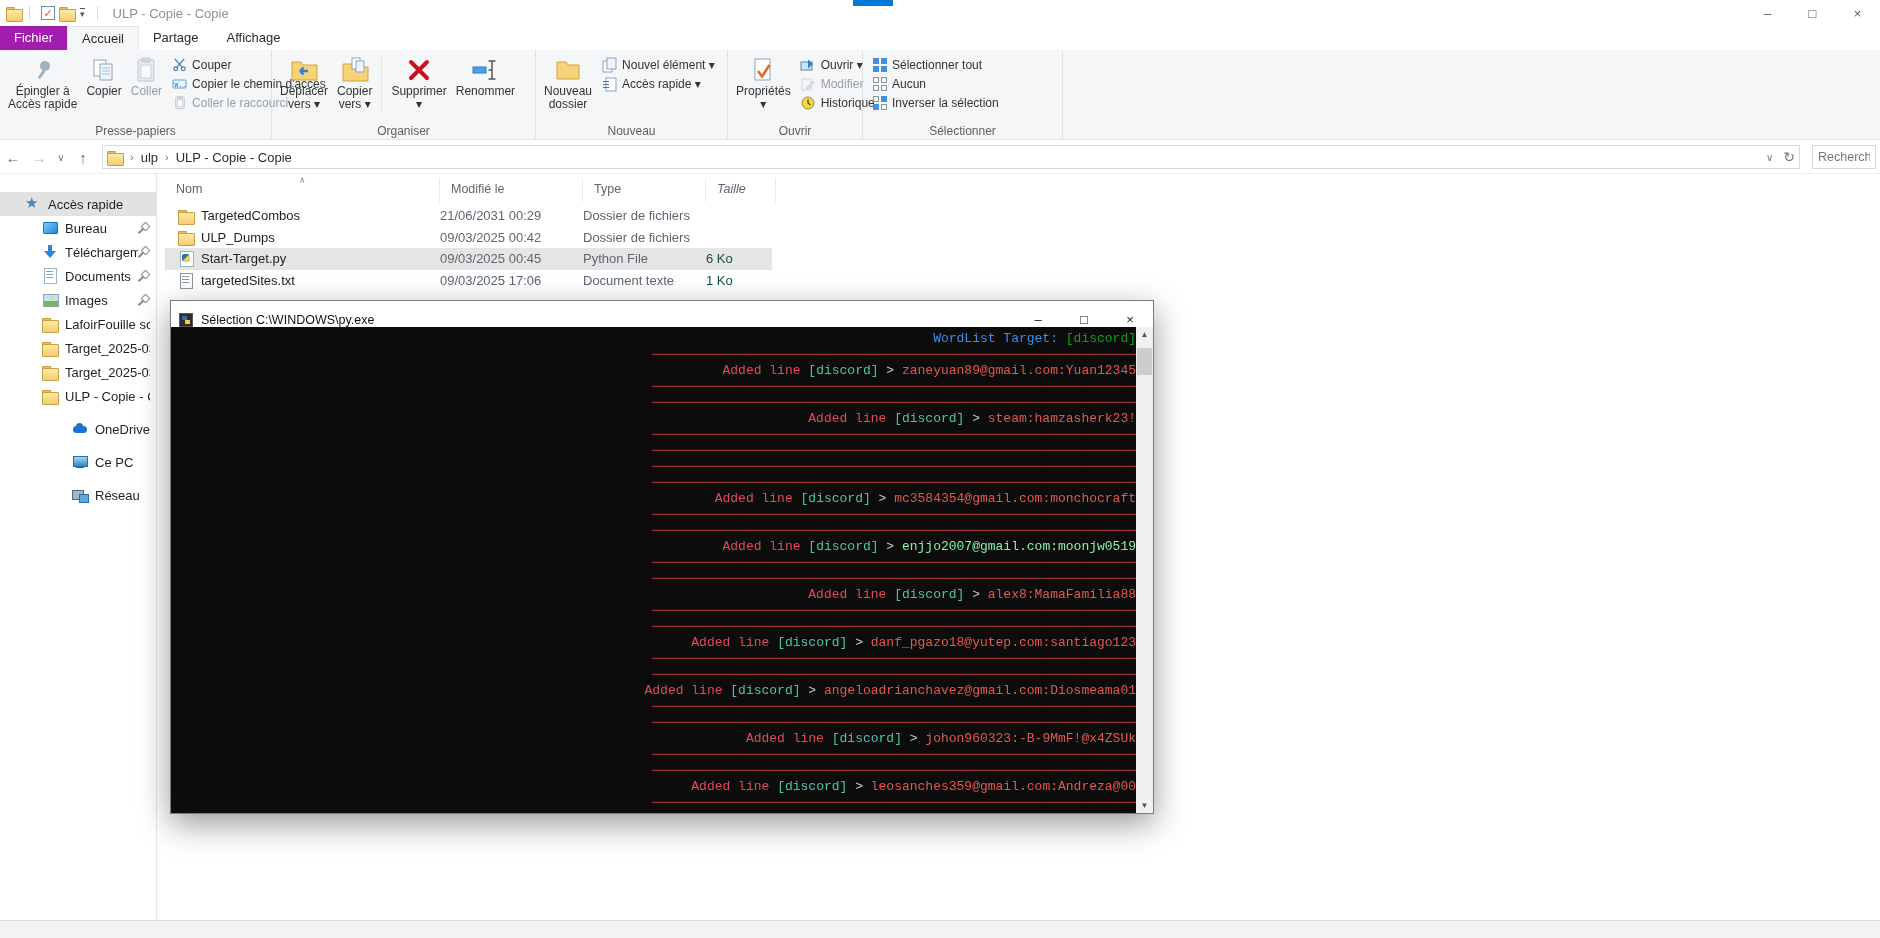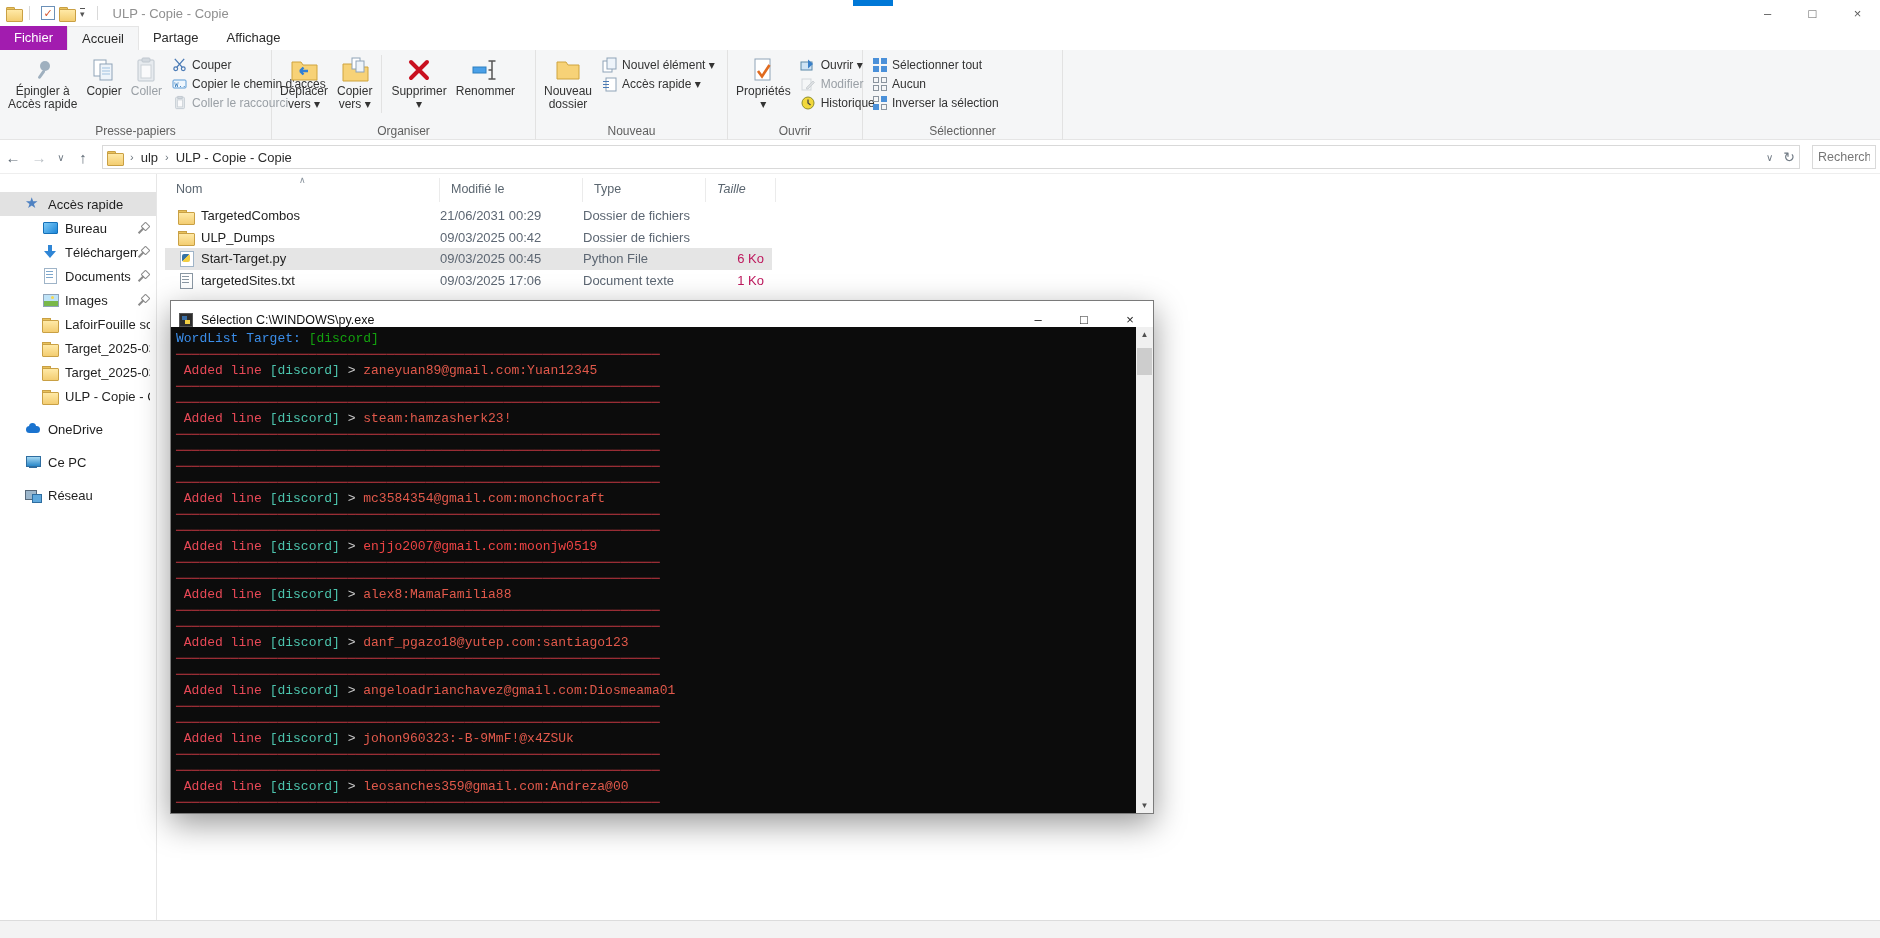--- a/index.html
+++ b/index.html
@@ -65,21 +65,21 @@
   .searchbox input{width:100%;height:100%;border:none;outline:none;font-family:"Liberation Sans",sans-serif;
                    font-size:12.5px;color:#444;padding:0 5px;}
   .searchbox input::placeholder{color:#777;opacity:1;}
 
   
   .main{position:absolute;left:0;top:174px;width:1880px;height:746px;background:#fff;}
   .sidebar{position:absolute;left:0;top:0;width:157px;height:746px;border-right:1px solid #e6e6e6;
            padding-top:18px;}
   .sb-item{height:24px;display:flex;align-items:center;padding-right:6px;}
   .sb-item.sel{background:#e2e2e2;}
-  .sb-item.gap{margin-top:9px;}
+  .sb-item.gap{margin-top:9px;margin-left:47px;}
   .sb-label{margin-left:7px;flex:1;overflow:hidden;white-space:nowrap;font-size:13px;color:#1f1f1f;}
   .pinic{position:relative;width:12px;height:12px;flex:none;}
   .pinic::before{content:"";position:absolute;right:1px;top:1px;width:5px;height:5px;border:1.4px solid #8a8a8a;border-radius:1px;transform:rotate(45deg);}
   .pinic::after{content:"";position:absolute;left:1px;bottom:0;width:7px;height:1.6px;background:#8a8a8a;transform:rotate(-45deg);transform-origin:left bottom;}
 
   
   .fic{width:16px;height:16px;flex:none;position:relative;display:inline-block;}
   .fic-star::before{content:"★";position:absolute;left:0;top:-2px;font-size:15px;color:#4f82c2;}
   .fic-desktop::before{content:"";position:absolute;left:1px;top:2px;width:13px;height:10px;border-radius:1px;
      background:linear-gradient(135deg,#7ecbf7,#1d86d8);border:1px solid #1470b8;}
@@ -115,39 +115,39 @@
   .colheaders{position:absolute;left:7px;top:4px;height:24px;display:flex;font-size:12.5px;color:#5b6670;}
   .colh{padding:4px 0 0 11px;border-right:1px solid #ebebeb;height:24px;}
   .sortmark{position:absolute;left:134px;top:-3px;font-size:9px;color:#8a949e;}
   .rows{position:absolute;left:7px;top:31px;right:0;}
   .frow{display:flex;height:21.6px;align-items:center;width:607px;}
   .frow.sel{background:#e5e5e5;}
   .fc-name{width:275px;display:flex;align-items:center;padding-left:13px;color:#1f1f1f;}
   .fc-name span.lbl{margin-left:7px;}
   .fc-mod{width:143px;color:#5d6773;}
   .fc-type{width:123px;color:#5d6773;}
-  .fc-size{width:64px;color:#be185d;text-align:right;padding-right:6px;}
+  .fc-size{width:64px;color:#14532d;padding-right:6px;}
 
   .statusbar{position:absolute;left:0;top:920px;width:1880px;height:18px;background:#f3f3f3;border-top:1px solid #dcdcdc;}
 
   
   .console{position:absolute;left:170px;top:300px;width:984px;height:514px;border:1px solid #7a7a7a;
            background:#0c0c0c;box-shadow:0 10px 30px rgba(0,0,0,.4);z-index:10;}
   .con-title{height:37px;background:#fff;display:flex;align-items:center;padding-left:8px;}
   .con-ico{width:14px;height:14px;background:#2d2d2d;border:1px solid #555;position:relative;flex:none;}
   .con-ico::before{content:"";position:absolute;left:2px;top:2px;width:5px;height:4px;background:#3a6ea5;}
   .con-ico::after{content:"";position:absolute;right:2px;bottom:2px;width:5px;height:4px;background:#f2cf43;}
   .con-title .t{margin-left:8px;font-size:12.5px;color:#111;white-space:nowrap;}
   .con-btns{margin-left:auto;display:flex;height:26px;}
   .con-btn{width:46px;display:flex;align-items:center;justify-content:center;color:#222;font-size:13px;}
   .con-body{position:absolute;left:0;top:26px;right:0;bottom:0;overflow:hidden;}
   .con-out{position:absolute;left:0;top:0;right:17px;bottom:0;overflow:hidden;
            font-family:"Liberation Mono","DejaVu Sans Mono",monospace;font-size:13px;
            padding:4px 0 0 5px;}
-  .crow{height:16px;line-height:16px;white-space:pre;}
+  .crow{height:16px;line-height:16px;white-space:pre;text-align:right;}
   .con-scroll{position:absolute;right:0;top:0;width:17px;bottom:0;background:#f0f0f0;}
   .con-scroll .arr{position:absolute;left:0;width:17px;height:15px;color:#505050;font-size:8px;
                    display:flex;align-items:center;justify-content:center;}
   .arr.up{top:0;} .arr.dn{bottom:0;}
   .con-thumb{position:absolute;left:1px;top:21px;width:15px;height:27px;background:#cdcdcd;}
 </style>
 </head>
 <body>
 
 <div class="screen">
@@ -550,21 +550,21 @@
           <div class="crow rule" style="color: rgb(210, 59, 70);">──────────────────────────────────────────────────────────────</div>
           <div class="crow rule" style="color: rgb(210, 59, 70);">──────────────────────────────────────────────────────────────</div>
           <div class="crow"><span style="color: rgb(231, 72, 86);"> Added line </span><span style="color: rgb(76, 196, 173);">[discord]</span><span style="color: rgb(204, 204, 204);"> &gt; </span><span style="color: rgb(226, 89, 75);">steam:hamzasherk23!</span></div>
           <div class="crow rule" style="color: rgb(210, 59, 70);">──────────────────────────────────────────────────────────────</div>
           <div class="crow rule" style="color: rgb(210, 59, 70);">──────────────────────────────────────────────────────────────</div>
           <div class="crow rule" style="color: rgb(210, 59, 70);">──────────────────────────────────────────────────────────────</div>
           <div class="crow rule" style="color: rgb(210, 59, 70);">──────────────────────────────────────────────────────────────</div>
           <div class="crow"><span style="color: rgb(231, 72, 86);"> Added line </span><span style="color: rgb(76, 196, 173);">[discord]</span><span style="color: rgb(204, 204, 204);"> &gt; </span><span style="color: rgb(226, 89, 75);">mc3584354@gmail.com:monchocraft</span></div>
           <div class="crow rule" style="color: rgb(210, 59, 70);">──────────────────────────────────────────────────────────────</div>
           <div class="crow rule" style="color: rgb(210, 59, 70);">──────────────────────────────────────────────────────────────</div>
-          <div class="crow"><span style="color: rgb(231, 72, 86);"> Added line </span><span style="color: rgb(76, 196, 173);">[discord]</span><span style="color: rgb(204, 204, 204);"> &gt; </span><span style="color: #ef4444;">enjjo2007@gmail.com:moonjw0519</span></div>
+          <div class="crow"><span style="color: rgb(231, 72, 86);"> Added line </span><span style="color: rgb(76, 196, 173);">[discord]</span><span style="color: rgb(204, 204, 204);"> &gt; </span><span style="color: #86efac;">enjjo2007@gmail.com:moonjw0519</span></div>
           <div class="crow rule" style="color: rgb(210, 59, 70);">──────────────────────────────────────────────────────────────</div>
           <div class="crow rule" style="color: rgb(210, 59, 70);">──────────────────────────────────────────────────────────────</div>
           <div class="crow"><span style="color: rgb(231, 72, 86);"> Added line </span><span style="color: rgb(76, 196, 173);">[discord]</span><span style="color: rgb(204, 204, 204);"> &gt; </span><span style="color: rgb(226, 89, 75);">alex8:MamaFamilia88</span></div>
           <div class="crow rule" style="color: rgb(210, 59, 70);">──────────────────────────────────────────────────────────────</div>
           <div class="crow rule" style="color: rgb(210, 59, 70);">──────────────────────────────────────────────────────────────</div>
           <div class="crow"><span style="color: rgb(231, 72, 86);"> Added line </span><span style="color: rgb(76, 196, 173);">[discord]</span><span style="color: rgb(204, 204, 204);"> &gt; </span><span style="color: rgb(226, 89, 75);">danf_pgazo18@yutep.com:santiago123</span></div>
           <div class="crow rule" style="color: rgb(210, 59, 70);">──────────────────────────────────────────────────────────────</div>
           <div class="crow rule" style="color: rgb(210, 59, 70);">──────────────────────────────────────────────────────────────</div>
           <div class="crow"><span style="color: rgb(231, 72, 86);"> Added line </span><span style="color: rgb(76, 196, 173);">[discord]</span><span style="color: rgb(204, 204, 204);"> &gt; </span><span style="color: rgb(226, 89, 75);">angeloadrianchavez@gmail.com:Diosmeama01</span></div>
           <div class="crow rule" style="color: rgb(210, 59, 70);">──────────────────────────────────────────────────────────────</div>

